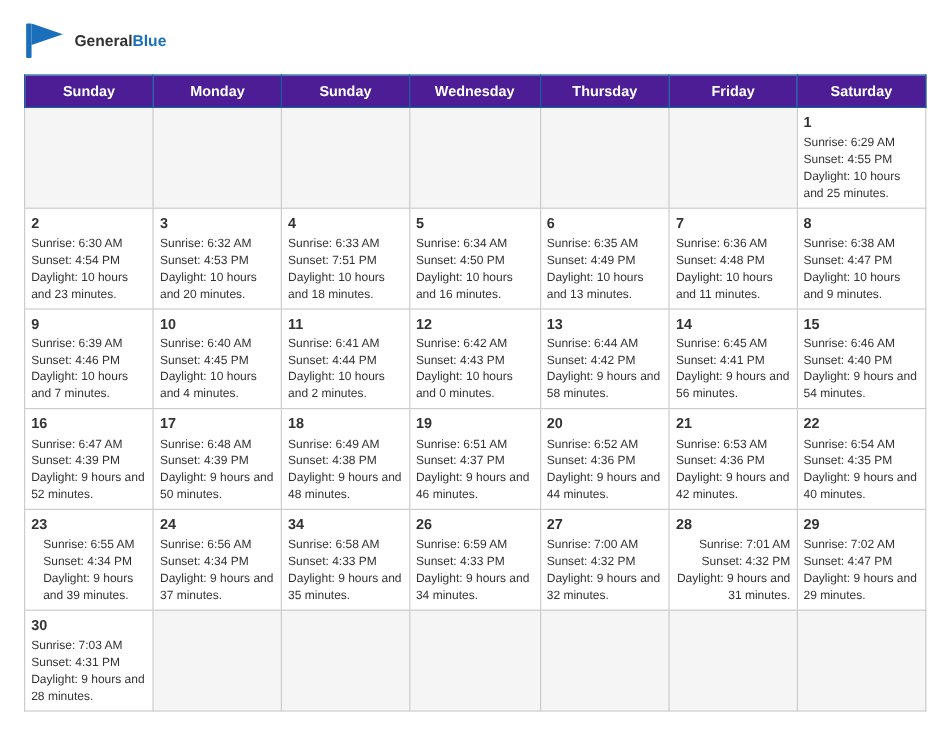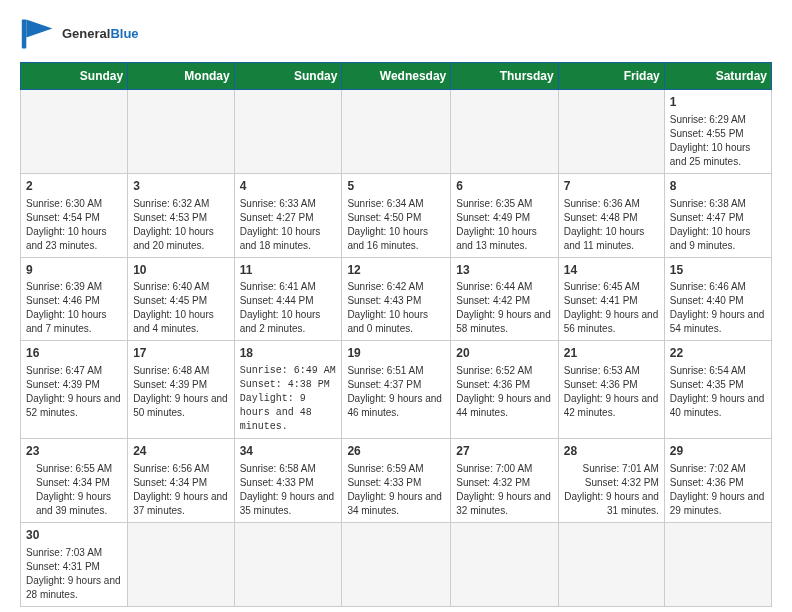--- a/index.html
+++ b/index.html
@@ -53,24 +53,24 @@
       font-size: 14px;
       color: #555;
     }
     .calendar {
       width: 100%;
       border-collapse: collapse;
       border: 1px solid #ccc;
       font-size: 11px;
     }
     .calendar th {
-      background: #15803d;
+      background: #4c1d95;
       color: #fff;
       padding: 6px 4px;
-      text-align: right;
+      text-align: center;
       font-size: 12px;
       font-weight: bold;
       border: 1px solid #1560a0;
     }
     .calendar td {
       vertical-align: top;
       border: 1px solid #ccc;
       padding: 4px 5px;
       width: 113px;
       min-height: 70px;
@@ -150,21 +150,21 @@
           </td>
           <td>
             <span class="day-number">3</span>
             <div class="day-info" style="white-space: pre-line;">Sunrise: 6:32 AM
 Sunset: 4:53 PM
 Daylight: 10 hours and 20 minutes.</div>
           </td>
           <td>
             <span class="day-number">4</span>
             <div class="day-info" style="white-space: pre-line;">Sunrise: 6:33 AM
-Sunset: 4:27 PM
+Sunset: 7:51 PM
 Daylight: 10 hours and 18 minutes.</div>
           </td>
           <td>
             <span class="day-number">5</span>
             <div class="day-info" style="white-space: pre-line;">Sunrise: 6:34 AM
 Sunset: 4:50 PM
 Daylight: 10 hours and 16 minutes.</div>
           </td>
           <td>
             <span class="day-number">6</span>
@@ -237,21 +237,21 @@
 Daylight: 9 hours and 52 minutes.</div>
           </td>
           <td>
             <span class="day-number">17</span>
             <div class="day-info" style="white-space: pre-line;">Sunrise: 6:48 AM
 Sunset: 4:39 PM
 Daylight: 9 hours and 50 minutes.</div>
           </td>
           <td>
             <span class="day-number">18</span>
-            <div class="day-info" style="white-space: pre-line; font-family: Liberation Mono, monospace;">Sunrise: 6:49 AM
+            <div class="day-info" style="white-space: pre-line;">Sunrise: 6:49 AM
 Sunset: 4:38 PM
 Daylight: 9 hours and 48 minutes.</div>
           </td>
           <td>
             <span class="day-number">19</span>
             <div class="day-info" style="white-space: pre-line;">Sunrise: 6:51 AM
 Sunset: 4:37 PM
 Daylight: 9 hours and 46 minutes.</div>
           </td>
           <td>
@@ -306,21 +306,21 @@
           </td>
           <td>
             <span class="day-number">28</span>
             <div class="day-info" style="white-space: pre-line; text-align: right;">Sunrise: 7:01 AM
 Sunset: 4:32 PM
 Daylight: 9 hours and 31 minutes.</div>
           </td>
           <td>
             <span class="day-number">29</span>
             <div class="day-info" style="white-space: pre-line;">Sunrise: 7:02 AM
-Sunset: 4:36 PM
+Sunset: 4:47 PM
 Daylight: 9 hours and 29 minutes.</div>
           </td>
         </tr>
         <tr>
           <td>
             <span class="day-number">30</span>
             <div class="day-info" style="white-space: pre-line;">Sunrise: 7:03 AM
 Sunset: 4:31 PM
 Daylight: 9 hours and 28 minutes.</div>
           </td>

